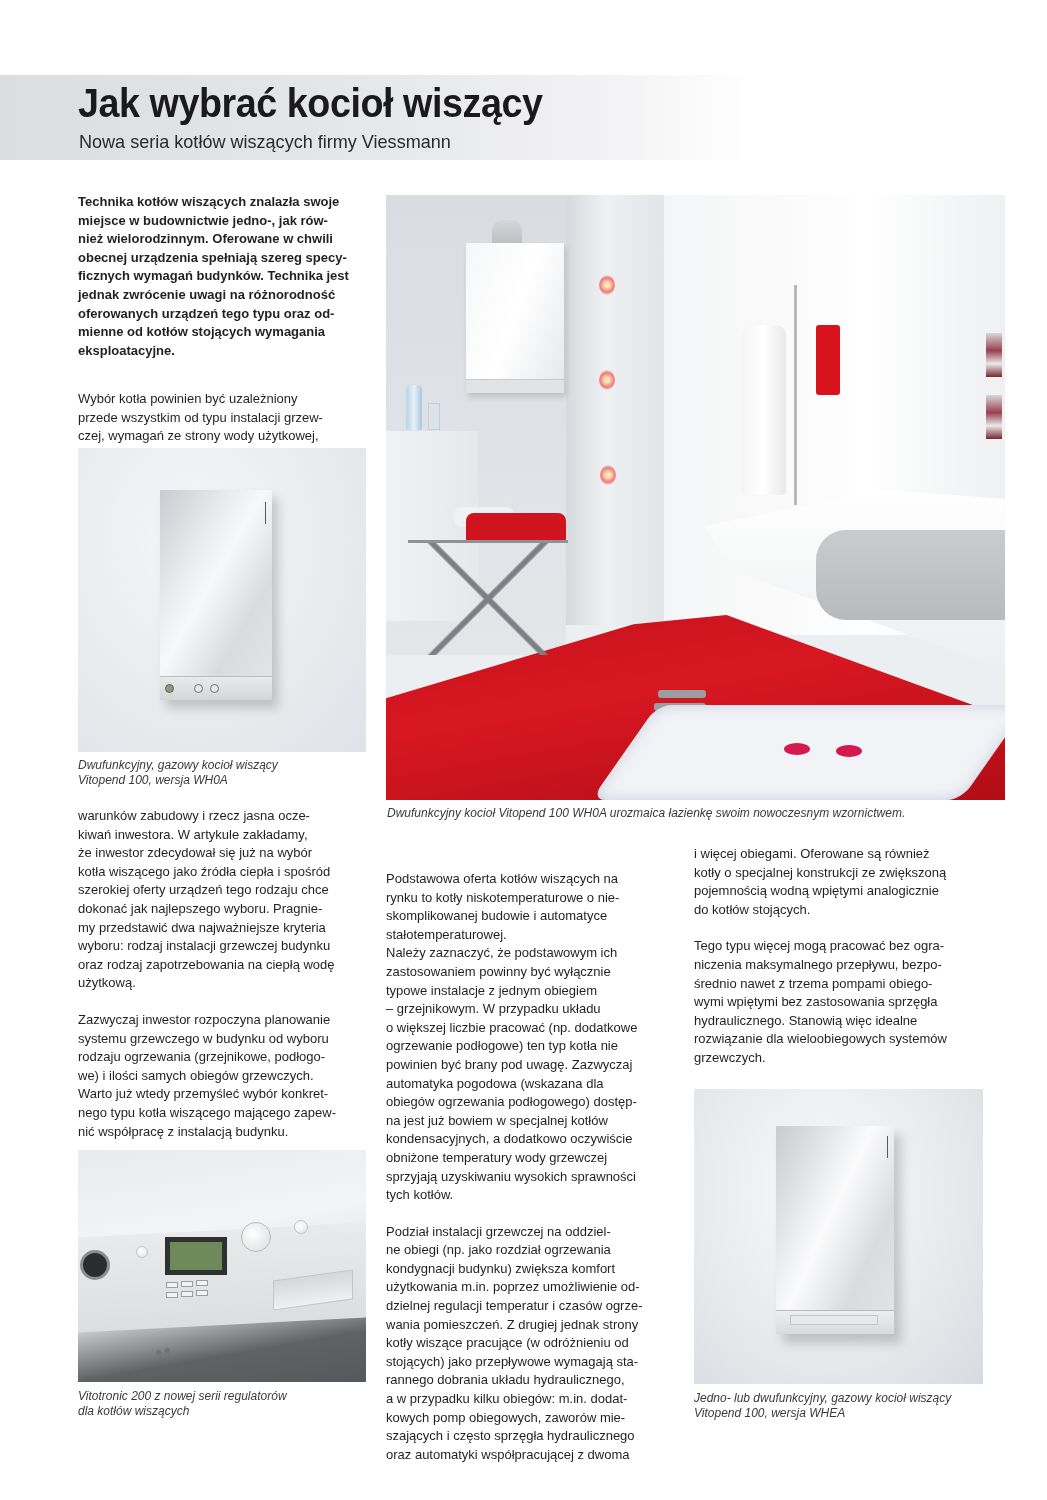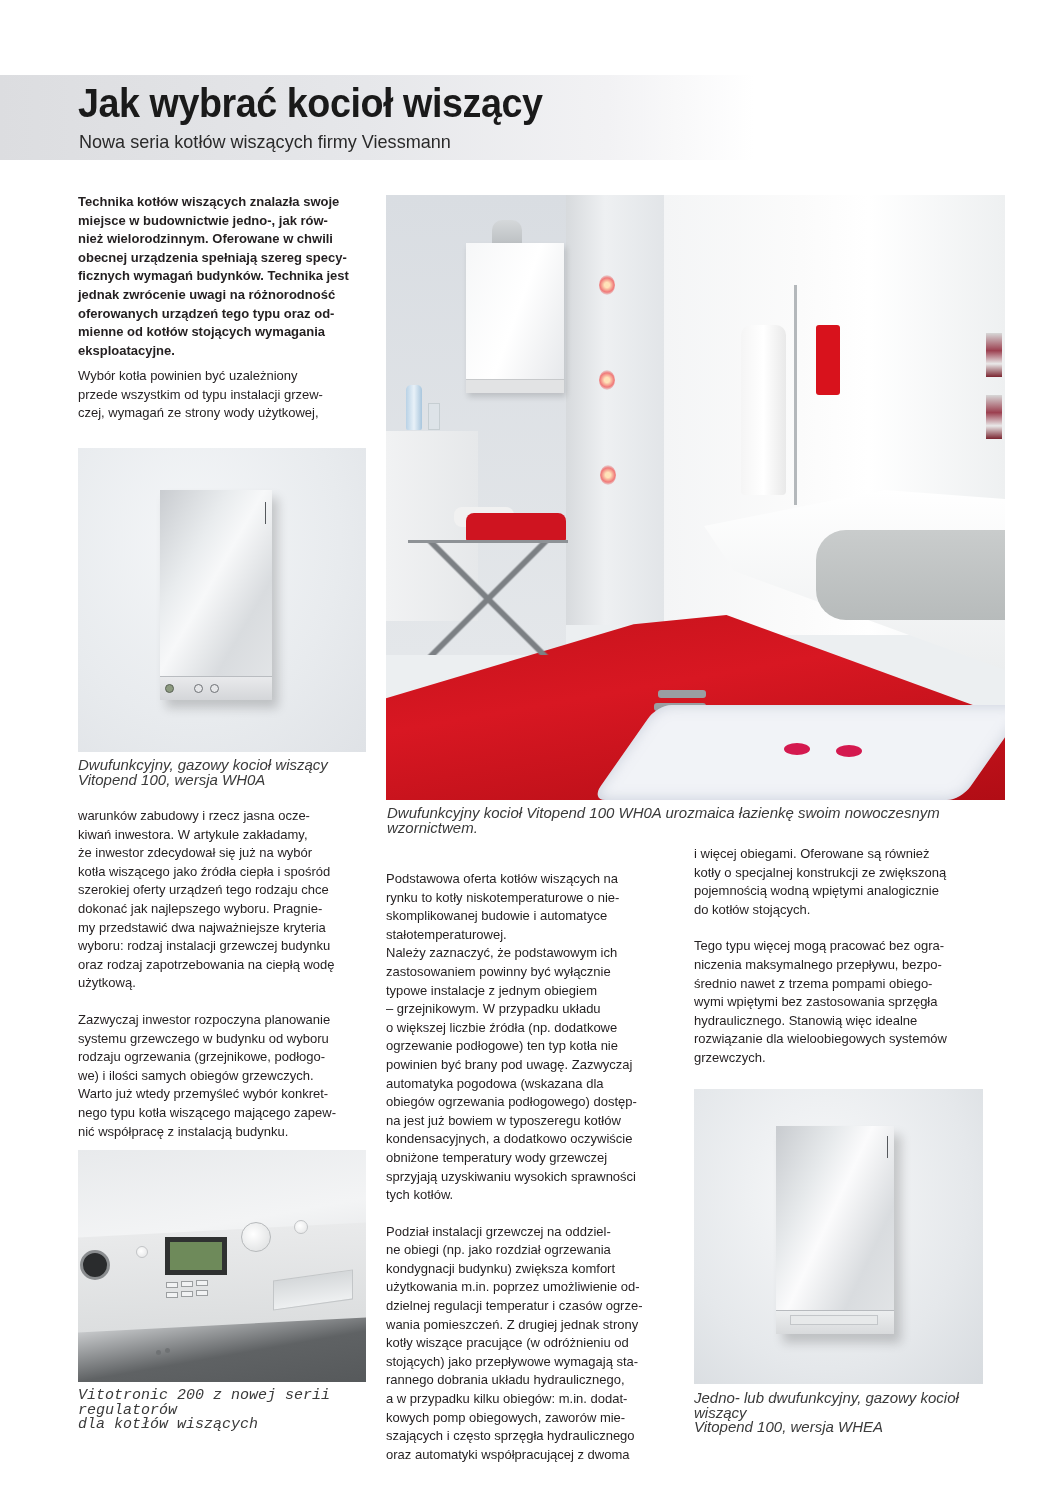--- a/index.html
+++ b/index.html
@@ -20,21 +20,21 @@
       position: absolute; left: 79px; top: 131px;
       font-size: 19px; color: #2a2a2a; white-space: nowrap;
       transform: scaleX(0.95); transform-origin: left top;
     }
 
     .text { position: absolute; font-size: 13px; line-height: 18.6px; color: #231f20; }
     .text p { margin: 0; }
     .text .gap { height: 18px; }
     .lead { font-weight: bold; }
 
-    .caption { position: absolute; font-size: 15px; line-height: 14.5px; font-style: italic; color: #3a3a3a; }
+    .caption { position: absolute; font-size: 12px; line-height: 14.5px; font-style: italic; color: #3a3a3a; }
 
     .photo { position: absolute; overflow: hidden; }
 
     
     .p1 { left: 78px; top: 448px; width: 288px; height: 304px;
       background: radial-gradient(ellipse at 40% 30%, #f4f6f8 0%, #e8ebee 60%, #dfe2e6 100%); }
     .boiler1 { position: absolute; left: 82px; top: 42px; width: 112px; height: 210px;
       background: linear-gradient(120deg, #c9ccd0 0%, #e9ecee 30%, #f7f8f9 45%, #d9dcdf 70%, #e4e6e8 100%);
       box-shadow: 6px 8px 10px rgba(0,0,0,0.18); }
     .boiler1-panel { position: absolute; left: 0; bottom: 0; width: 112px; height: 24px;
@@ -120,21 +120,21 @@
   <p>miejsce w budownictwie jedno-, jak rów-</p>
   <p>nież wielorodzinnym. Oferowane w chwili</p>
   <p>obecnej urządzenia spełniają szereg specy-</p>
   <p>ficznych wymagań budynków. Technika jest</p>
   <p>jednak zwrócenie uwagi na różnorodność</p>
   <p>oferowanych urządzeń tego typu oraz od-</p>
   <p>mienne od kotłów stojących wymagania</p>
   <p>eksploatacyjne.</p>
 </div>
 
-<div class="text" style="left:78px; top:367px; width:290px;">
+<div class="text" style="left:78px; top:390px; width:290px;">
   <p>Wybór kotła powinien być uzależniony</p>
   <p>przede wszystkim od typu instalacji grzew-</p>
   <p>czej, wymagań ze strony wody użytkowej,</p>
 </div>
 
 <div class="photo p1">
   <div class="boiler1">
     <div class="boiler1-stripe"></div>
     <div class="boiler1-panel">
       <div class="dial-green"></div>
@@ -181,21 +181,21 @@
   <div class="btn-small" style="left:118px; top:130px;"></div>
   <div class="btn-small" style="left:88px; top:142px;"></div>
   <div class="btn-small" style="left:103px; top:141px;"></div>
   <div class="btn-small" style="left:118px; top:140px;"></div>
   <div class="dial"></div>
   <div class="knob-white" style="left:216px; top:70px; width:14px; height:14px;"></div>
   <div class="flap"></div>
   <div class="dot" style="left:78px; top:200px;"></div>
   <div class="dot" style="left:87px; top:198px;"></div>
 </div>
-<div class="caption" style="left:78px; top:1389px; width:290px;font-family:Liberation Mono, monospace;">
+<div class="caption" style="left:78px; top:1389px; width:290px;">
   <p>Vitotronic 200 z nowej serii regulatorów</p>
   <p>dla kotłów wiszących</p>
 </div>
 
 <div class="photo p2">
   <div class="wall-left"></div>
   <div class="wall-right"></div>
   <div class="pillar"></div>
   <div class="shelf"></div>
   <div class="bottle"></div>
@@ -230,26 +230,26 @@
 
 <div class="text" style="left:386px; top:870px; width:300px;">
   <p>Podstawowa oferta kotłów wiszących na</p>
   <p>rynku to kotły niskotemperaturowe o nie-</p>
   <p>skomplikowanej budowie i automatyce</p>
   <p>stałotemperaturowej.</p>
   <p>Należy zaznaczyć, że podstawowym ich</p>
   <p>zastosowaniem powinny być wyłącznie</p>
   <p>typowe instalacje z jednym obiegiem</p>
   <p>– grzejnikowym. W przypadku układu</p>
-  <p>o większej liczbie źródła (np. dodatkowe</p>
+  <p>o większej liczbie pracować (np. dodatkowe</p>
   <p>ogrzewanie podłogowe) ten typ kotła nie</p>
   <p>powinien być brany pod uwagę. Zazwyczaj</p>
   <p>automatyka pogodowa (wskazana dla</p>
   <p>obiegów ogrzewania podłogowego) dostęp-</p>
-  <p>na jest już bowiem w typoszeregu kotłów</p>
+  <p>na jest już bowiem w specjalnej kotłów</p>
   <p>kondensacyjnych, a dodatkowo oczywiście</p>
   <p>obniżone temperatury wody grzewczej</p>
   <p>sprzyjają uzyskiwaniu wysokich sprawności</p>
   <p>tych kotłów.</p>
   <div class="gap"></div>
   <p>Podział instalacji grzewczej na oddziel-</p>
   <p>ne obiegi (np. jako rozdział ogrzewania</p>
   <p>kondygnacji budynku) zwiększa komfort</p>
   <p>użytkowania m.in. poprzez umożliwienie od-</p>
   <p>dzielnej regulacji temperatur i czasów ogrze-</p>

